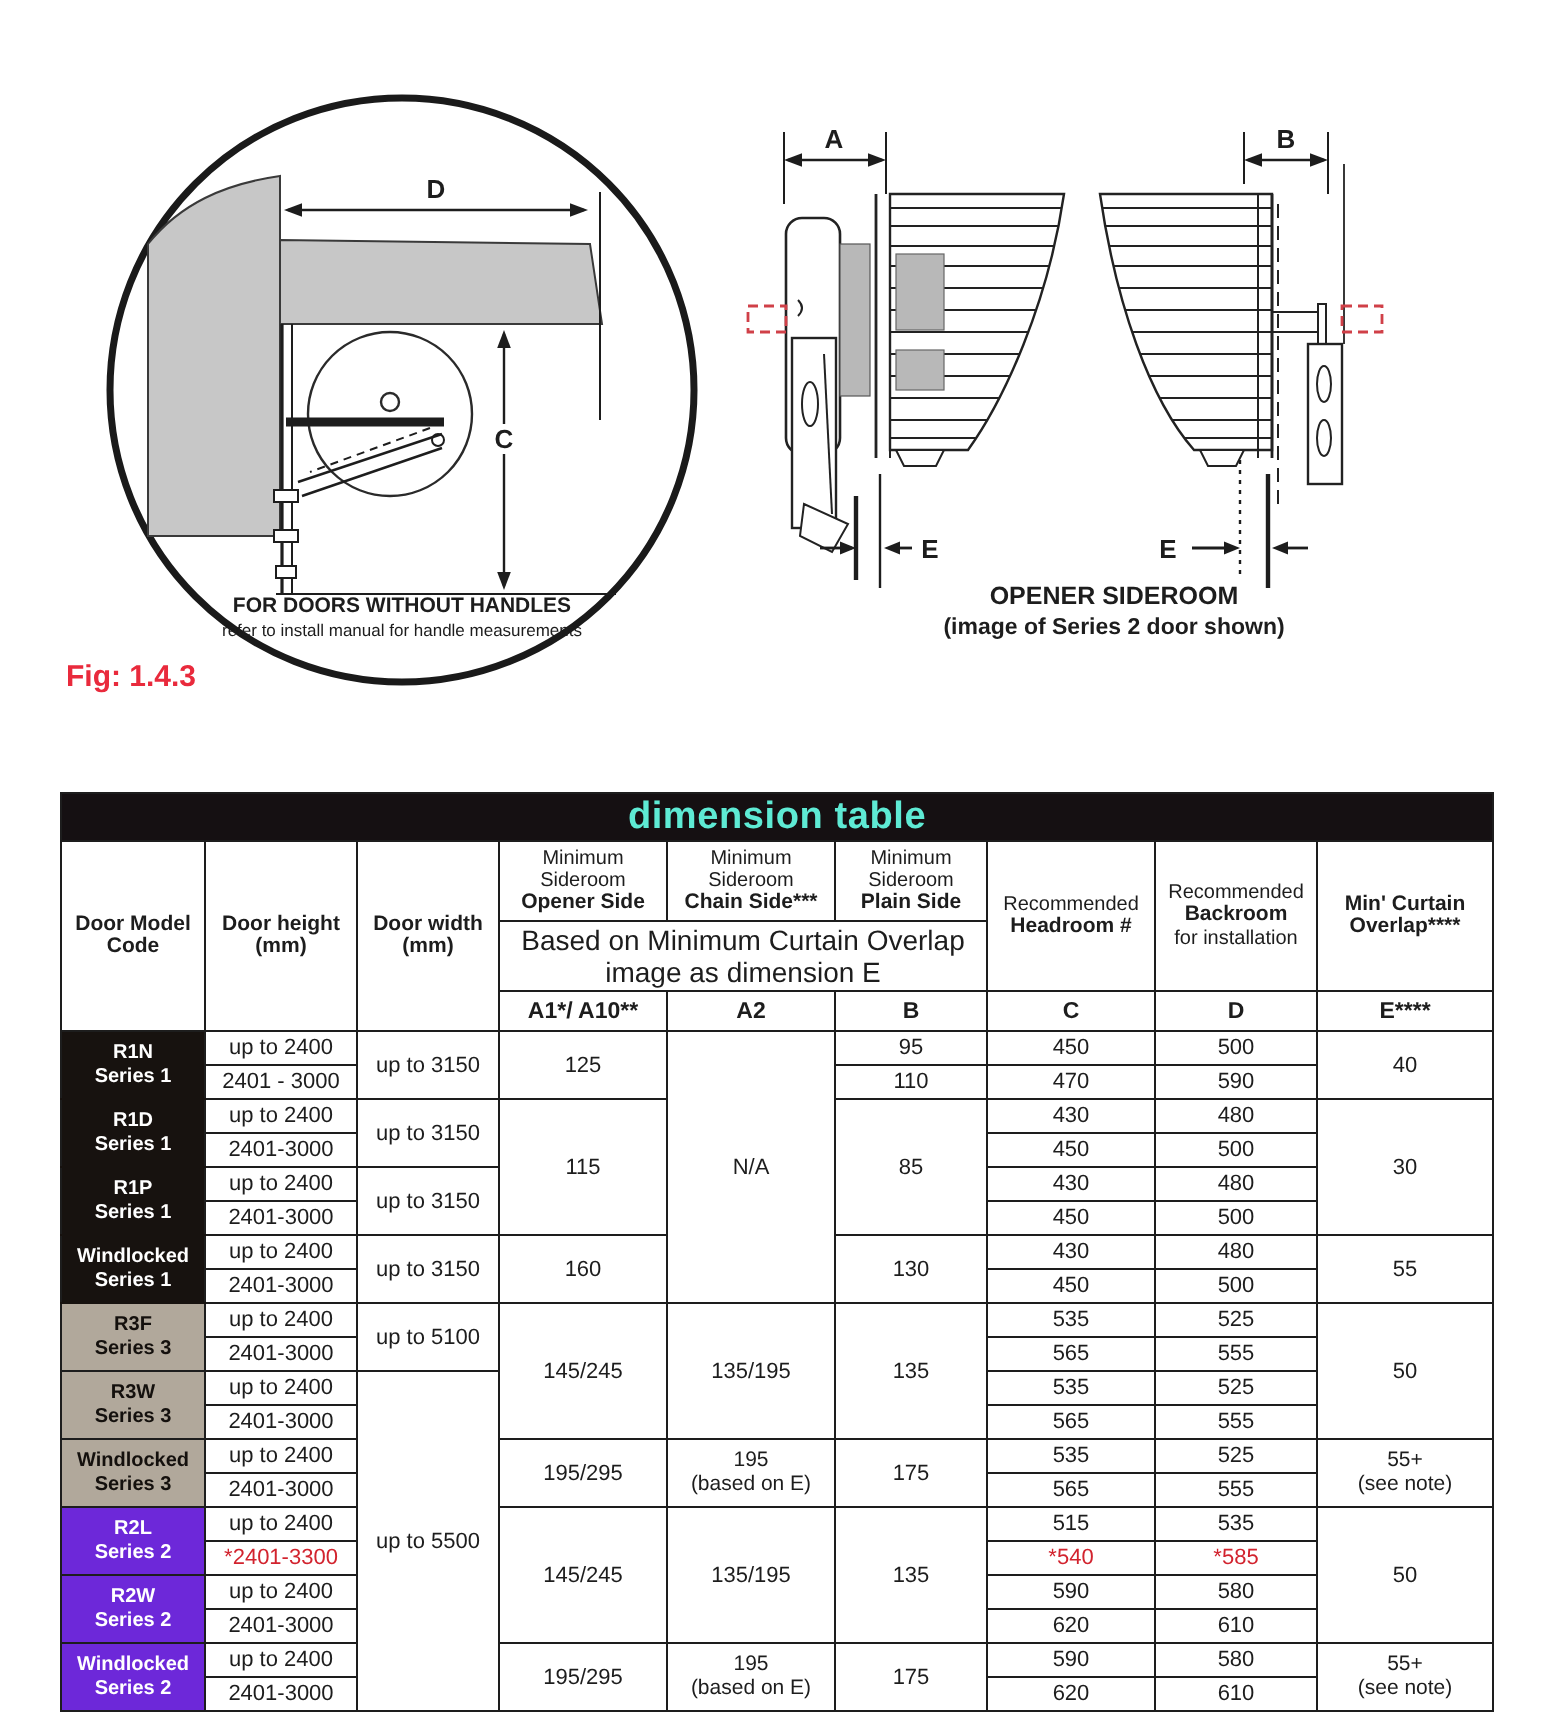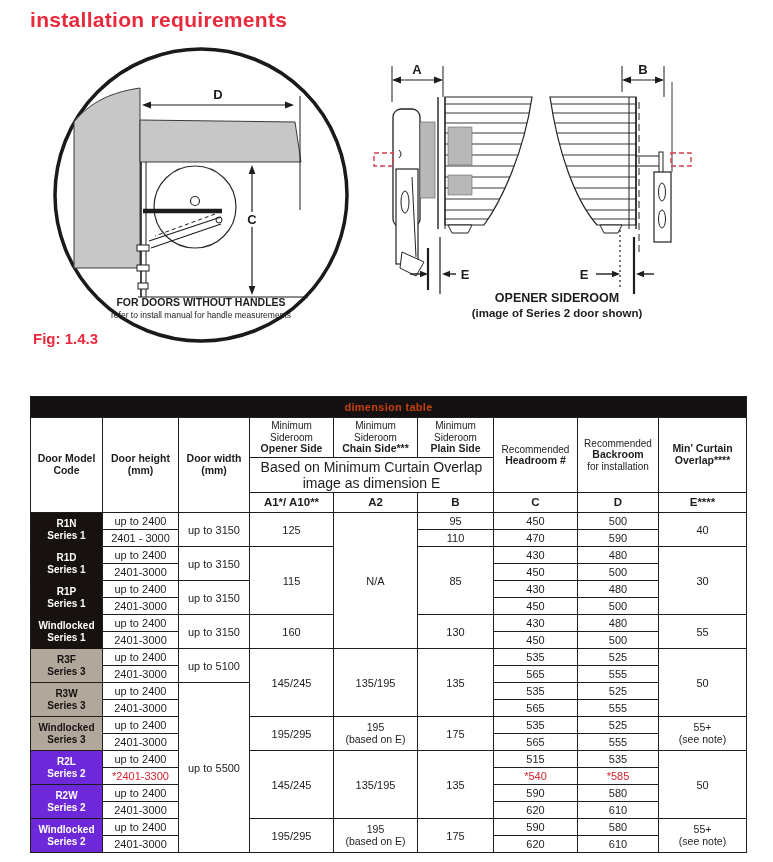--- a/index.html
+++ b/index.html
@@ -9,40 +9,39 @@
         color:#e92a3c;letter-spacing:.3px;}
   .fig-label{position:absolute;left:33px;top:330px;font-size:15px;font-weight:bold;color:#e92a3c;text-align:right;}
   .fig-left{position:absolute;left:38px;top:40px;}
   .fig-right{position:absolute;left:372px;top:52px;}
   svg{display:block;}
   svg text{font-family:"Liberation Sans",sans-serif;fill:#1d1d1d;}
 
   .tbl-wrap{position:absolute;left:30px;top:396px;width:717px;}
   table{border-collapse:collapse;table-layout:fixed;width:716px;font-size:11px;}
   td{border:1px solid #1d1d1d;text-align:center;vertical-align:middle;padding:1px 2px;line-height:1.12;}
-  .title-cell{background:#151012;color:#c2410c;font-weight:bold;font-size:11px;height:18px;letter-spacing:.3px;}
+  .title-cell{background:#151012;color:#5eead4;font-weight:bold;font-size:19px;height:18px;letter-spacing:.3px;}
   .hdr{font-size:10px;line-height:1.15;}
   .hdr .b{font-weight:bold;font-size:10.5px;}
   .based{font-size:14px;line-height:1.15;height:18px;}
   .letters td{font-weight:bold;font-size:11.5px;height:17px;}
   tr.dr td{height:14px;}
   .mc{font-weight:bold;font-size:10px;line-height:1.2;}
   .s1{background:#17120f;color:#fff;border-color:#17120f #1d1d1d;}
   .s3{background:#b1a89b;color:#14100d;}
   .s2{background:#6d28d9;color:#fff;text-align:center;}
   .red{color:#d2232e;}
   .small2{font-size:10.5px;line-height:1.1;margin-top:10px;}
   .note{margin-top:20px;font-size:10px;}
 </style>
 </head>
 <body>
 
 <div id="page">
 
-  <div class="page-title">installation requirements</div>
 
   <div class="fig-left">
     <svg width="330" height="305" viewBox="0 0 330 305">
       <g>
         <circle cx="163" cy="155" r="146" fill="none" stroke="#1a1a1a" stroke-width="3.5"></circle>
       </g>
       <g>
         <path d="M102,48 C74,52 52,62 36,82 L36,228 L102,228 Z" fill="#c7c7c7" stroke="#3a3a3a" stroke-width="1"></path>
       </g>
       <g>

